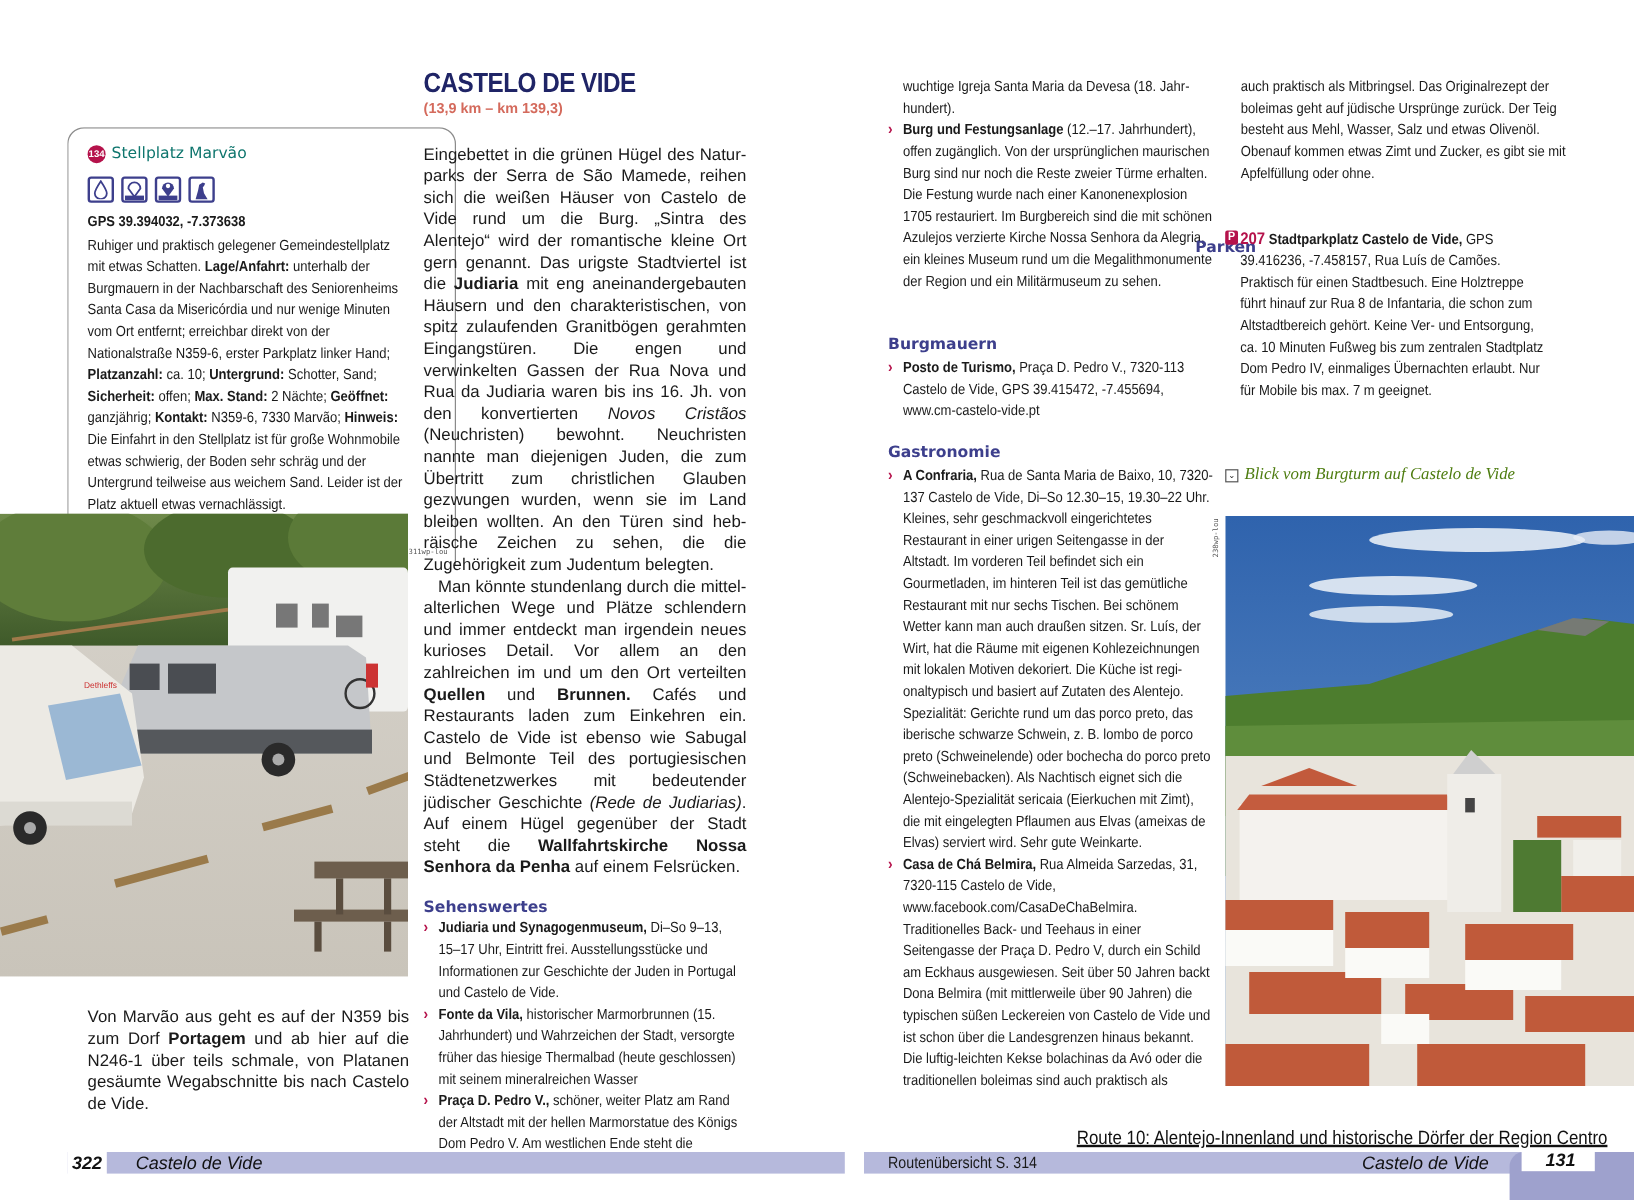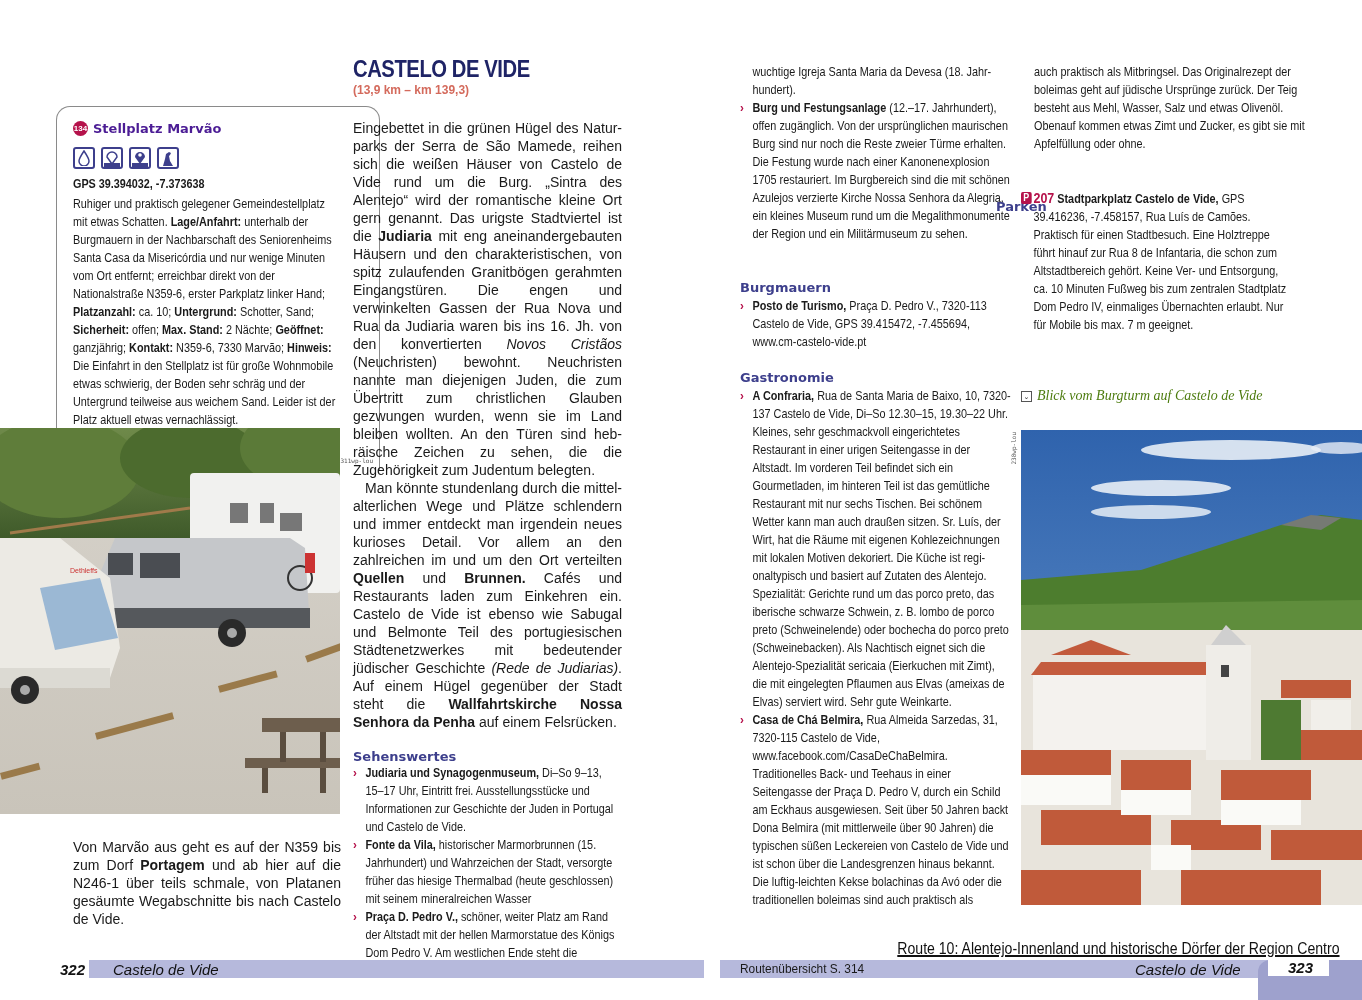--- a/index.html
+++ b/index.html
@@ -4,21 +4,21 @@
 <style>
   html,body{margin:0;padding:0;}
   body{width:1362px;height:1000px;position:relative;background:#fff;overflow:hidden;font-family:"Liberation Sans Narrow","Liberation Sans",sans-serif;color:#1a1a1a;}
   .abs{position:absolute;}
   b{font-weight:bold;}
   i{font-style:italic;}
   
   .infobox{left:56px;top:66px;width:324px;height:365px;border:1.5px solid #8a8a8a;border-radius:14px;background:#fff;box-sizing:border-box;border-bottom:none;border-bottom-left-radius:0;border-bottom-right-radius:0;margin-top:40px;}
   .ib-head{position:absolute;left:16px;top:14px;display:flex;align-items:center;gap:5px;}
   .badge{width:15px;height:15px;border-radius:50%;background:#b5124b;color:#fff;font-size:8px;font-weight:bold;display:flex;align-items:center;justify-content:center;font-family:"Liberation Sans",sans-serif;}
-  .ib-title{font-family:"DejaVu Sans",sans-serif;font-weight:bold;font-size:13px;color:#4c1d95;text-align:center;}
+  .ib-title{font-family:"DejaVu Sans",sans-serif;font-weight:normal;font-size:13px;color:#0f766e;text-align:center;}
   .icons{position:absolute;left:16px;top:40px;display:flex;gap:6px;}
   .icons .ic{width:22px;height:22px;border:2px solid #3d3f8c;border-radius:3px;box-sizing:border-box;display:flex;align-items:center;justify-content:center;}
   .ib-gps{position:absolute;left:16px;top:70px;font-family:"Liberation Sans",sans-serif;font-weight:bold;font-size:12px;transform:scaleX(.9);transform-origin:left;}
   .ib-body{position:absolute;left:16px;top:88px;width:270px;font-size:12.2px;line-height:18px;font-family:"Liberation Sans",sans-serif;transform:scaleX(.89);transform-origin:left top;width:298px;}
   .credit{font-size:6px;color:#555;font-family:"DejaVu Sans Mono",monospace;}
   
   .photo1{left:0;top:428px;width:340px;height:386px;overflow:hidden;}
   .photo2{left:1021px;top:430px;width:341px;height:475px;overflow:hidden;}
   
   .col2{left:353px;top:56px;width:269px;}
@@ -250,13 +250,13 @@
 <div class="abs" style="left:56px;top:960px;height:18px;display:flex;align-items:center;">
   <span class="pnum pbox" style="padding:14px 4px;">322</span>
   <span class="foot-it" style="margin-left:24px;">Castelo de Vide</span>
 </div>
 
 <div class="abs bar-right"></div>
 <div class="abs tab-right"></div>
 <div class="abs route" style="right:22px;top:940px;">Route 10: Alentejo-Innenland und historische Dörfer der Region Centro</div>
 <div class="abs" style="left:740px;top:961px;font-family:'Liberation Sans',sans-serif;font-size:13.5px;transform:scaleX(.88);transform-origin:left;">Routenübersicht S. 314</div>
 <div class="abs foot-it" style="left:1135px;top:961px;">Castelo de Vide</div>
-<div class="abs pnum pbox" style="left:1268px;top:959px;padding:0 16px 0 20px;">323</div>
+<div class="abs pnum pbox" style="left:1268px;top:959px;padding:0 16px 0 20px;">131</div>
 
 </body></html>

